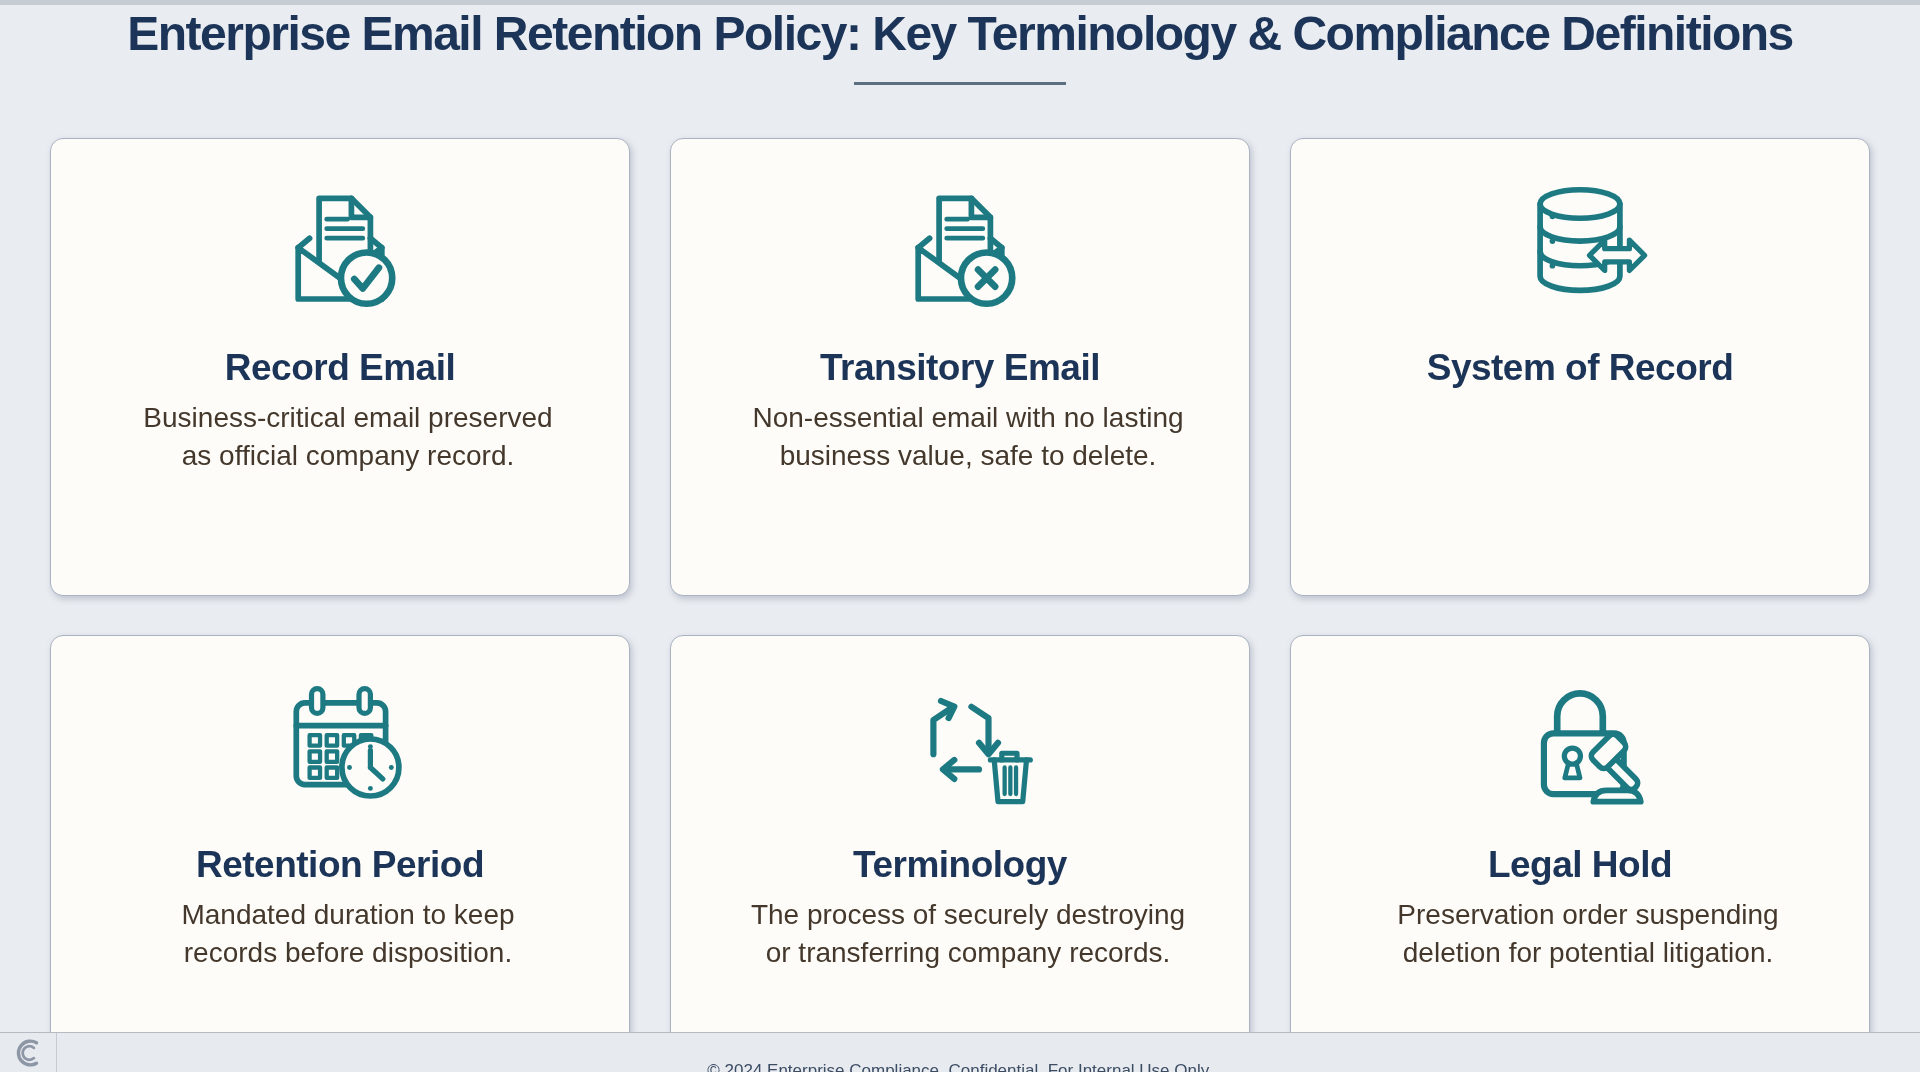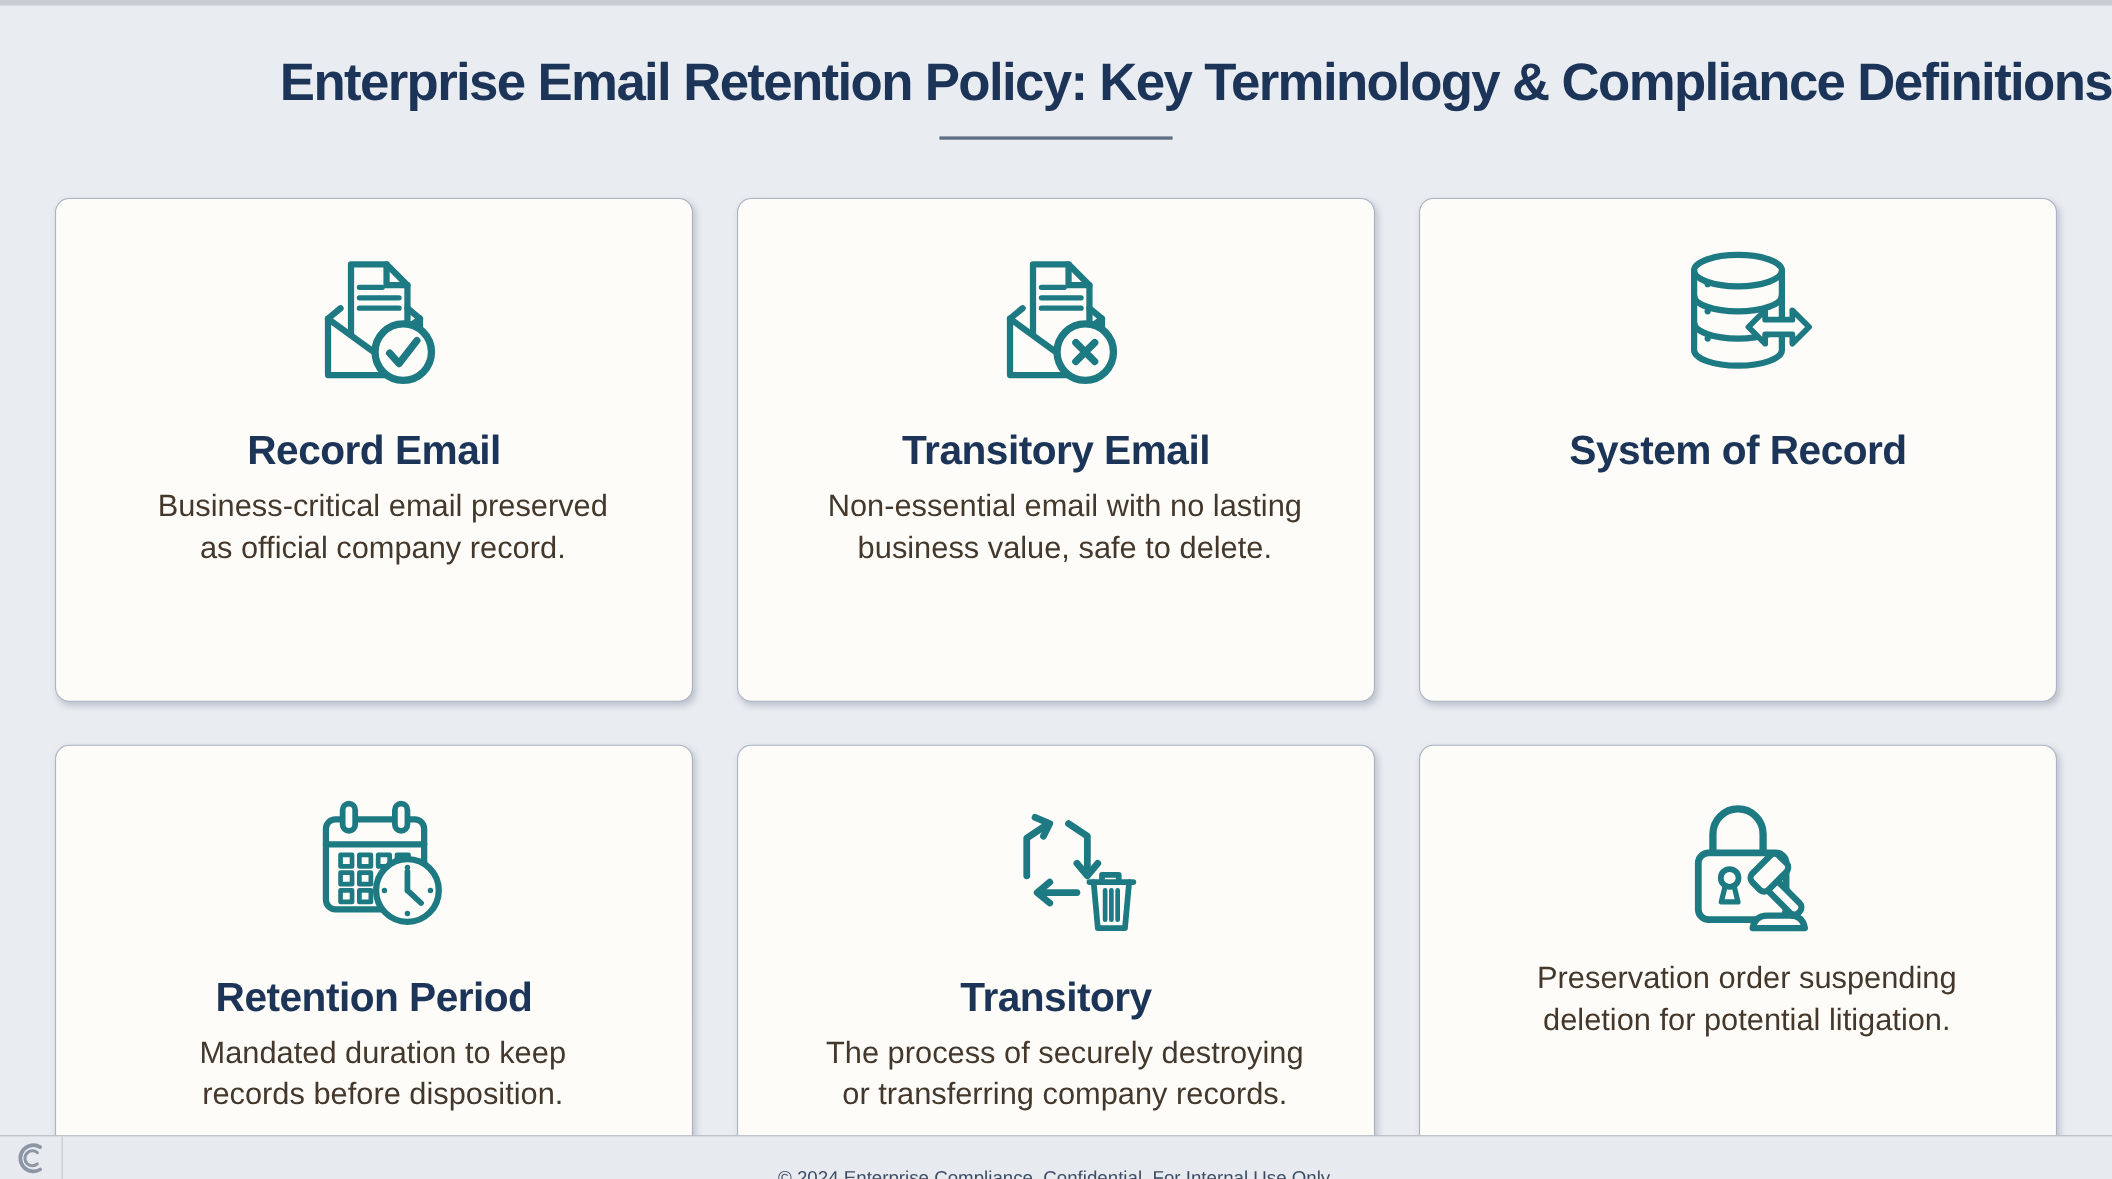--- a/index.html
+++ b/index.html
@@ -4,21 +4,21 @@
 <style>
   * { margin:0; padding:0; box-sizing:border-box; }
   html,body { width:1920px; height:1072px; }
   body {
     font-family:"Liberation Sans","DejaVu Sans",sans-serif;
     background:#e9ecf1;
     position:relative;
     overflow:hidden;
   }
   .top-strip { height:5px; background:#c7cbd2; width:100%; }
-  .header { text-align:right; padding-top:42px; }
+  .header { text-align:center; }
   .page-title {
     font-size:48px; font-weight:bold; letter-spacing:-1.5px;
     color:#1b3457; line-height:1.2;
   }
   .title-underline {
     width:212px; height:3px; background:#5d6e80; margin:19px auto 0;
   }
   .cards-grid {
     margin:53px 50px 0;
     display:grid;
@@ -175,39 +175,40 @@
           <path d="M74 102 L62 112 L74 122"></path>
         </g>
         <g class="ic" stroke-width="5.5">
           <path d="M112 102 H154"></path>
           <path d="M124 102 V95 H140 V102"></path>
           <path d="M116 102 L120 146 H146 L150 102"></path>
           <path d="M127 110 V138 M133 110 V138 M139 110 V138" stroke-width="4.5"></path>
         </g>
       </svg>
     </div>
-    <div class="card-title">Transitory</div>
+    <div class="card-title">Terminology</div>
     <div class="card-desc">The process of securely destroying
 or transferring company records.</div>
   </div>
 
   <div class="card">
     <div class="card-icon">
       <svg width="152" height="152" viewBox="0 0 160 160">
         <g class="ic">
           <path d="M56 74 V56 A24 24 0 0 1 104 56 V74" stroke-width="7"></path>
           <rect x="42" y="74" width="84" height="64" rx="10" fill="#fdfcf8" stroke-width="6.5"></rect>
           <circle cx="72" cy="98" r="8.5" stroke-width="5.5"></circle>
           <path d="M68 105 L64 121 H80 L76 105" stroke-width="5"></path>
           <rect x="108" y="96" width="46" height="13" rx="6" transform="rotate(45 112 98)" fill="#fdfcf8" stroke-width="6"></rect>
           <rect x="99" y="75" width="22" height="36" rx="6" transform="rotate(45 110 93)" fill="#fdfcf8" stroke-width="6"></rect>
           <path d="M94 146 Q96 134 108 134 H130 Q142 134 144 146 Z" fill="#fdfcf8" stroke-width="6"></path>
         </g>
       </svg>
     </div>
+    <div class="card-title">Legal Hold</div>
     <div class="card-desc">Preservation order suspending
 deletion for potential litigation.</div>
   </div>
 
 </div>
 
 <div class="footer">
   <div class="footer-logo-box">
     <svg width="34" height="34" viewBox="0 0 40 40">
       <path d="M30 8 A14 14 0 1 0 30 32" fill="none" stroke="#8d96a5" stroke-width="4" stroke-linecap="round"></path>

